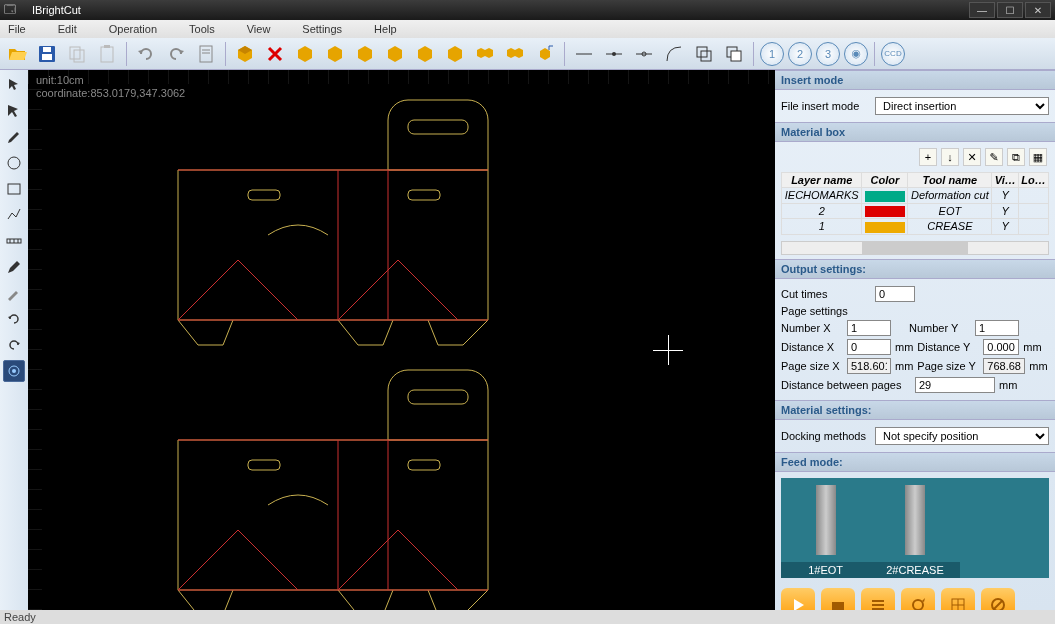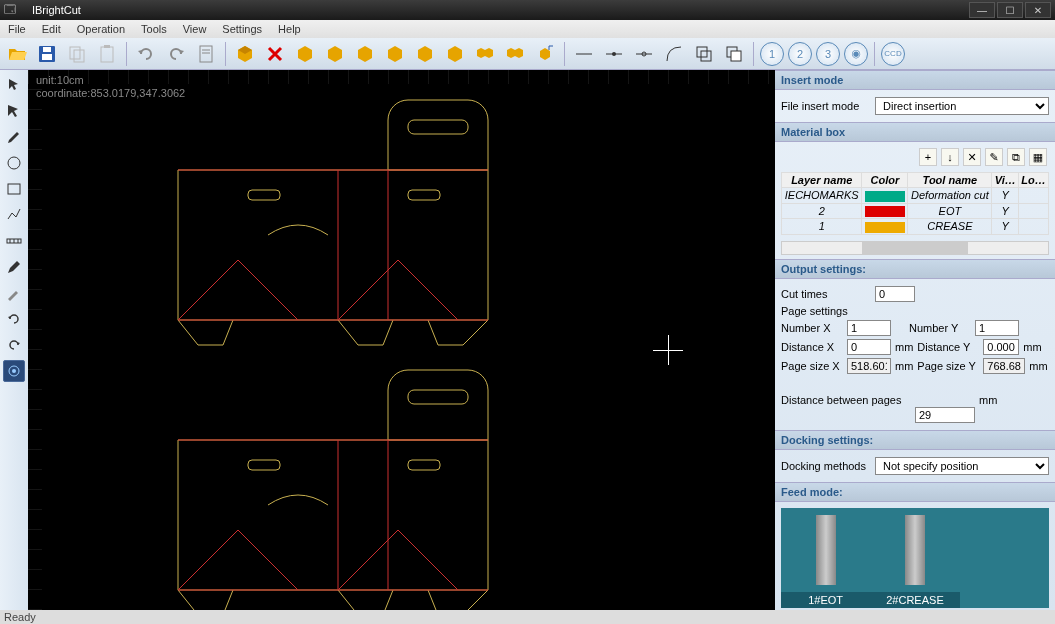--- a/index.html
+++ b/index.html
@@ -1,21 +1,21 @@
 <!DOCTYPE html>
 <html><head>
 <meta charset="utf-8">
 <style>
 * { box-sizing: border-box; margin: 0; padding: 0; font-family: Tahoma, sans-serif; font-size: 11px; }
 body { background: #4a6a8a; width: 1055px; height: 624px; overflow: hidden; }
 .titlebar { height: 20px; background: linear-gradient(#3c3c3c,#1a1a1a); color: #fff; display: flex; align-items: center; padding: 0 4px; }
 .titlebar .title { flex: 1; padding-left: 16px; }
 .winbtns { display: flex; gap: 2px; }
 .winbtn { width: 26px; height: 16px; background: #333; border: 1px solid #555; color: #ccc; display: flex; align-items: center; justify-content: center; font-size: 10px; }
-.menubar { height: 18px; background: linear-gradient(#f0f0f0,#e0e0e0); display: flex; align-items: center; padding: 0 4px; gap: 8px; }
+.menubar { height: 18px; background: linear-gradient(#f0f0f0,#e0e0e0); display: flex; align-items: center; padding: 0 4px; gap: 24px; }
 .menubar span { color: #333; cursor: pointer; padding: 2px 4px; }
 .toolbar { height: 32px; background: linear-gradient(#e8f0f8,#d0dce8); border-bottom: 1px solid #aac; display: flex; align-items: center; padding: 0 4px; gap: 4px; }
 .tbtn { width: 26px; height: 26px; display: flex; align-items: center; justify-content: center; border-radius: 3px; cursor: pointer; }
 .tbtn svg { width: 20px; height: 20px; }
 .sep { width: 1px; height: 24px; background: #aac; margin: 0 2px; }
 .round { width: 24px; height: 24px; border: 1px solid #5a8ab8; border-radius: 50%; display: flex; align-items: center; justify-content: center; background: radial-gradient(#fff,#d0e0f0); color: #5a8ab8; font-size: 11px; cursor: pointer; }
 .main { display: flex; height: 540px; justify-content: space-between; }
 .lefttools { width: 28px; background: linear-gradient(90deg,#e8f0f8,#d8e4f0); display: flex; flex-direction: column; align-items: center; padding-top: 4px; gap: 4px; }
 .ltool { width: 22px; height: 22px; display: flex; align-items: center; justify-content: center; cursor: pointer; border-radius: 2px; }
 .ltool.active { background: #2a4a7a; border: 1px solid #4a6a9a; }
@@ -429,26 +429,26 @@
       <div class="row">
         <label style="min-width:62px;">Page size X</label>
         <input class="ro" type="text" style="width: 44px;" readonly="" value="518.601">
         <span>mm</span>
         <label style="min-width:62px;">Page size Y</label>
         <input class="ro" type="text" style="width: 42px;" readonly="" value="768.688">
         <span>mm</span>
       </div>
       <div class="row">
         <label style="min-width:130px;">Distance between pages</label>
-        <input type="text" style="width: 60px; margin-top: 30px;" value="29">
+        <input type="text" style="width: 80px;" value="29">
         <span>mm</span>
       </div>
     </div>
 
-    <div class="section-hdr">Docking settings:</div>
+    <div class="section-hdr">Material settings:</div>
     <div class="section-body">
       <div class="row">
         <label>Docking methods</label>
         <select style="flex:1;"><option>Not specify position</option></select>
       </div>
     </div>
 
     <div class="section-hdr">Feed mode:</div>
     <div class="feed-row">
       <div class="feed-card">

